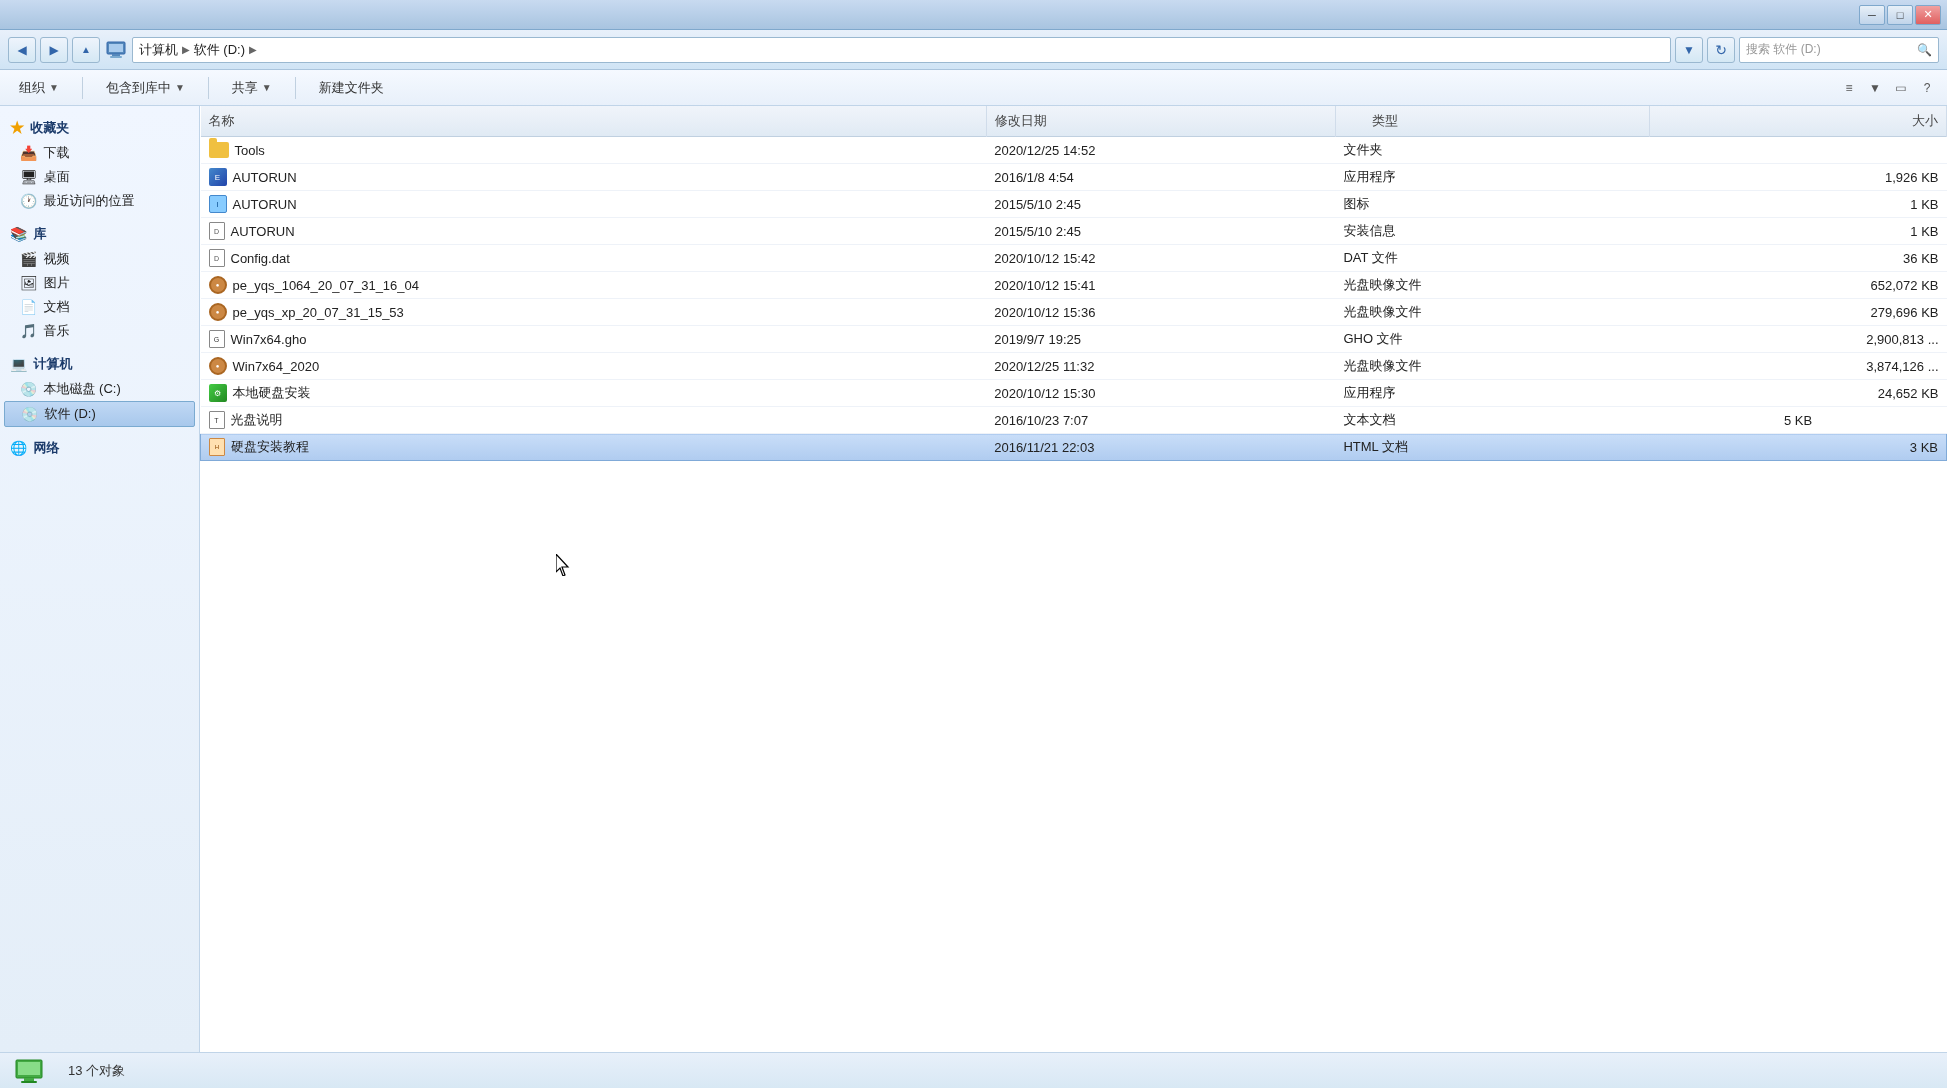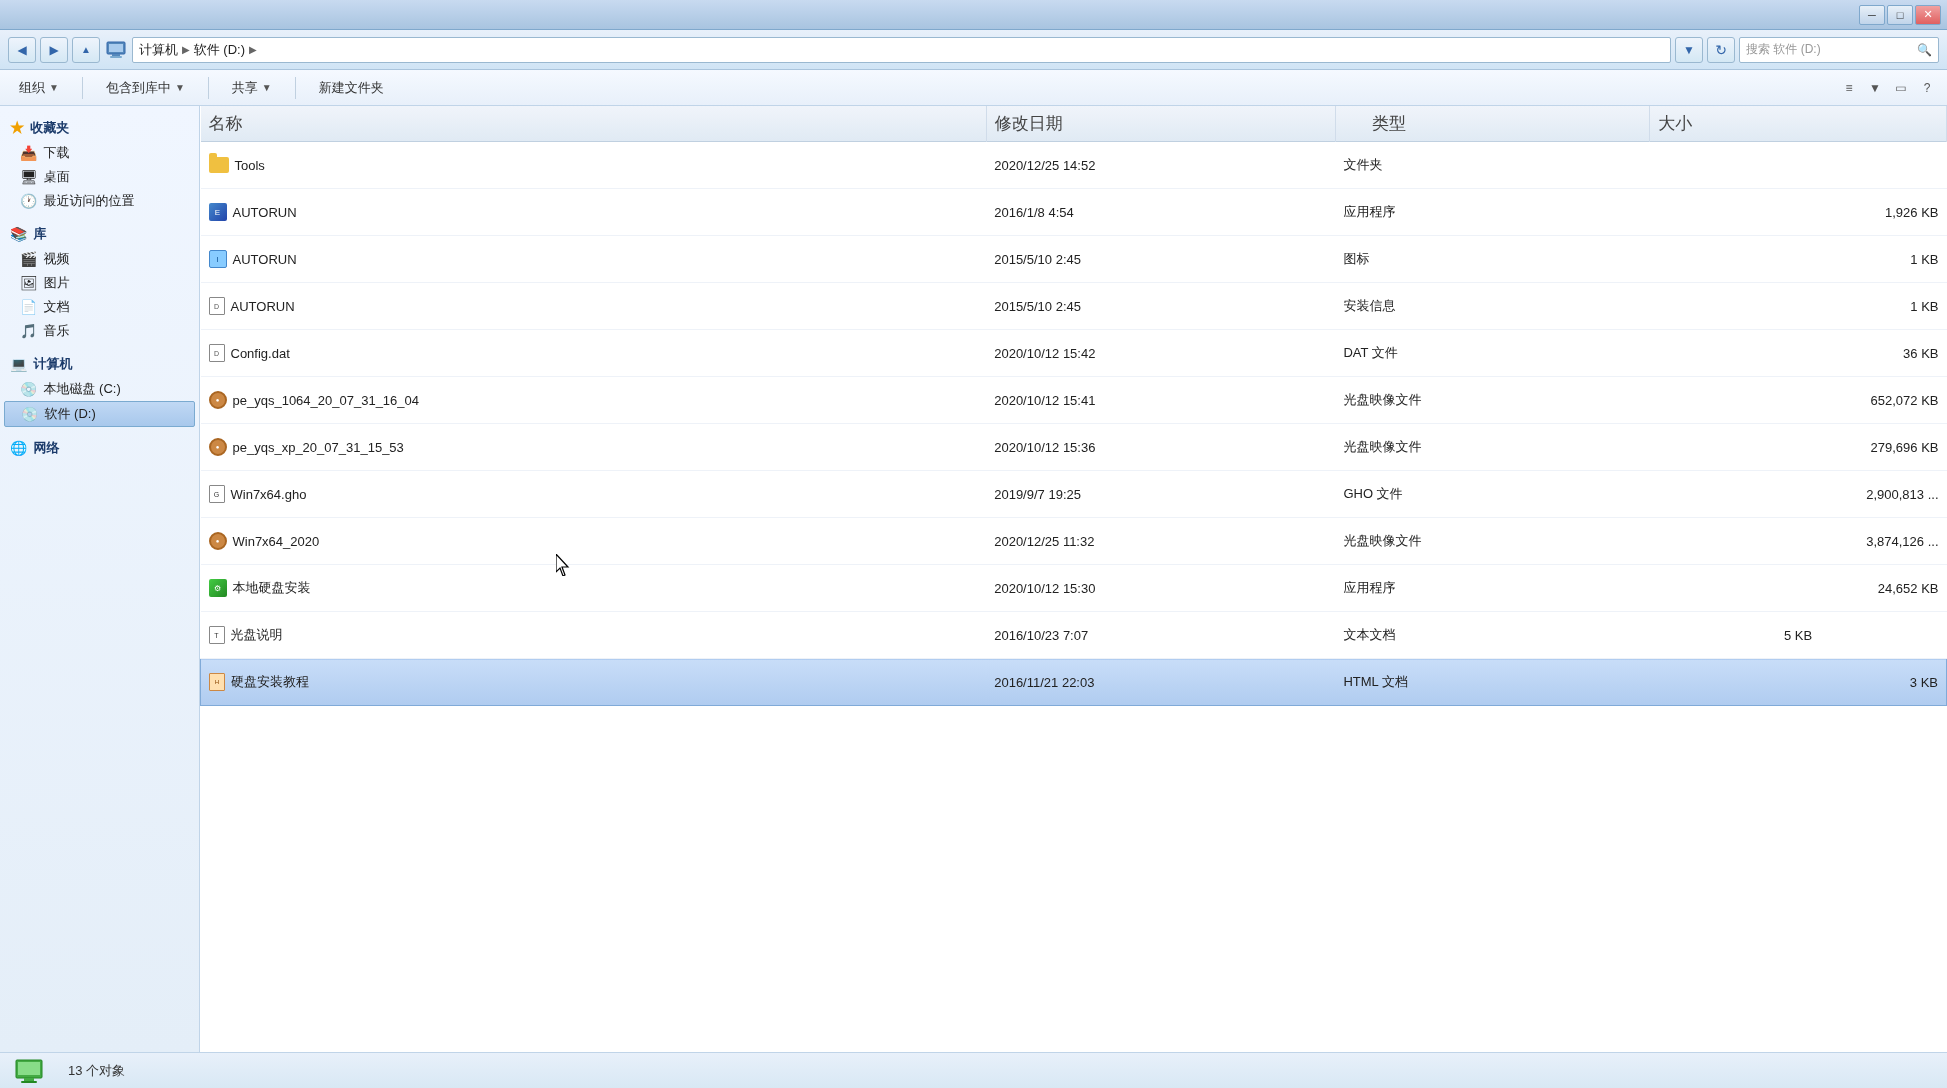--- a/index.html
+++ b/index.html
@@ -183,35 +183,35 @@
       border-collapse: collapse;
     }
     .file-table thead tr {
       background: linear-gradient(to bottom, #f0f4fa, #e0eaf4);
       border-bottom: 1px solid #c0d0e0;
     }
     .file-table th {
       text-align: left;
       padding: 6px 8px;
       font-weight: normal;
-      font-size: 17px;
+      font-size: 13px;
       color: #444;
       border-right: 1px solid #d0dcea;
       cursor: pointer;
       white-space: nowrap;
     }
     .file-table tbody tr {
       border-bottom: 1px solid #eef2f8;
     }
     .file-table tbody tr.selected {
       background: linear-gradient(to bottom, #c8ddf8, #b0ccf0);
       border: 1px solid #80aad8;
     }
     .file-table td {
-      padding: 14px 8px;
+      padding: 4px 8px;
       font-size: 13px;
       color: #222;
       white-space: nowrap;
     }
     .file-name-cell {
       display: flex;
       align-items: center;
       gap: 6px;
     }
 
@@ -398,21 +398,21 @@
 
   </div>
 
   <div class="file-area">
     <table class="file-table">
       <thead>
         <tr>
           <th style="width:45%;">名称</th>
           <th style="width:20%;">修改日期</th>
           <th style="width:18%;padding-left:36px;">类型</th>
-          <th style="width:17%;">大小</th>
+          <th style="width:17%;text-align:right;">大小</th>
         </tr>
       </thead>
       <tbody id="file-tbody">
       <tr>
       <td>
         <div class="file-name-cell">
           <span style="display:inline-block;width:20px;height:16px;background:#f0c040;border-radius:0 2px 2px 2px;position:relative;flex-shrink:0;">
           <span style="position:absolute;top:-4px;left:0;width:8px;height:5px;background:#f0c040;border-radius:2px 2px 0 0;display:block;"></span>
         </span>
           <span>Tools</span>

